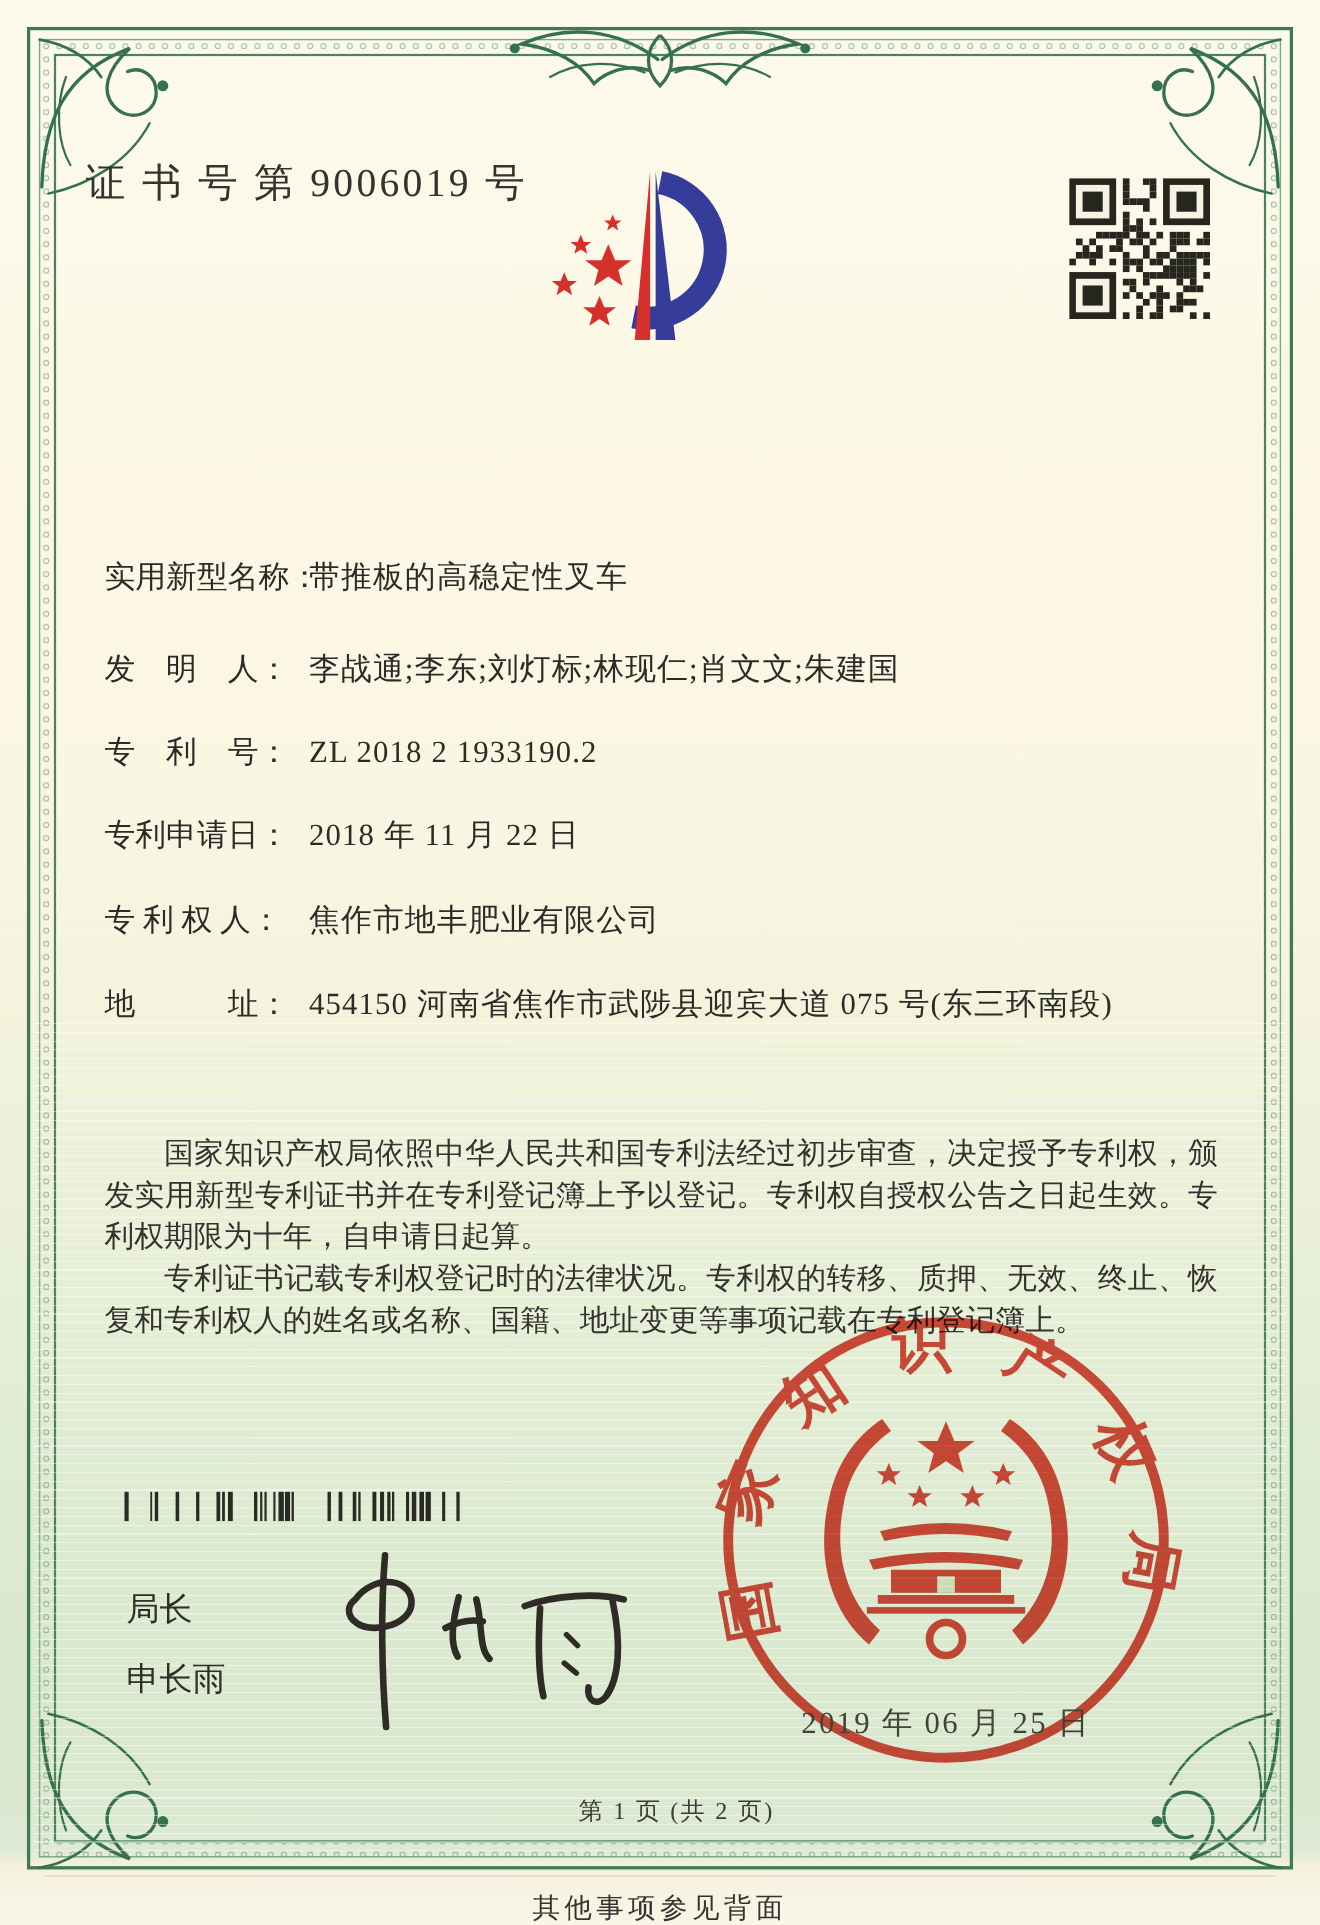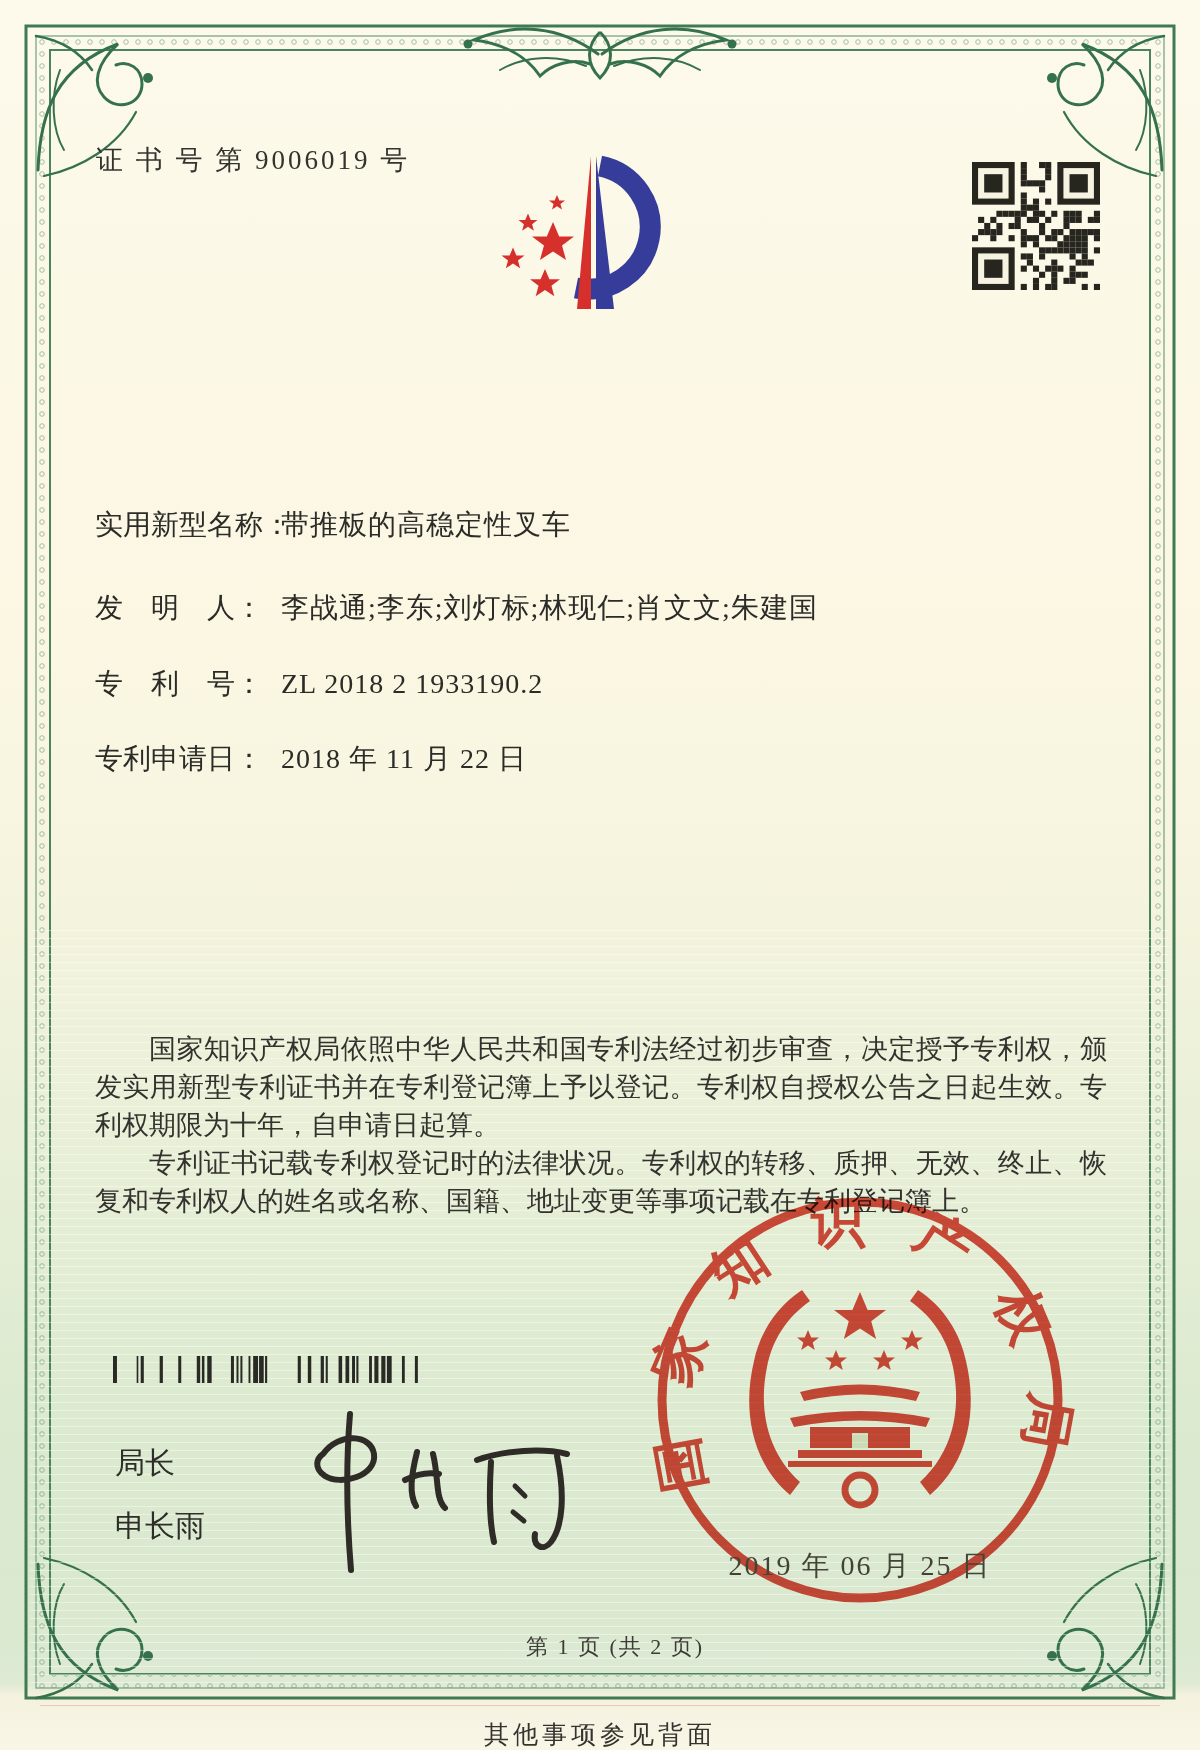--- a/index.html
+++ b/index.html
@@ -10,21 +10,21 @@
       #fdfaec 0%, #fcf8e6 18%, #fbf7e3 36%, #f6f4de 50%,
       #edf1d9 60%, #e4eed5 70%, #dcead0 80%, #d9e8ce 90%,
       #deead4 96.2%, #f5f1df 96.9%, #faf6e6 100%);
   }
   .waves{
     position:absolute;left:30px;right:30px;top:930px;height:760px;
     background:repeating-linear-gradient(180deg,
       rgba(255,255,255,.42) 0 1px, rgba(255,255,255,0) 1px 8px);
     pointer-events:none;
   }
-  .cert-no{position:absolute;left:96px;top:142px;font-size:27px;letter-spacing:3px;color:#33332f;}
+  .cert-no{position:absolute;left:78px;top:142px;font-size:36px;letter-spacing:3px;color:#33332f;}
   .logo{position:absolute;left:428px;top:146px;width:262px;height:168px;}
   .qr{position:absolute;left:972px;top:162px;width:128px;height:128px;}
   .title{
     position:absolute;left:0;top:318px;width:100%;text-align:center;
     font-size:60px;font-weight:600;letter-spacing:9px;color:#1d1d1b;margin:0;
   }
   .row{position:absolute;left:95px;width:1015px;font-size:28px;white-space:nowrap;}
   .row .lbl{display:inline-block;width:186px;}
   .row .val{letter-spacing:1px;}
   .grant-pair2{position:absolute;left:463px;top:0;}
@@ -237,20 +237,26 @@
   </div>
   <div class="row" style="top:589px">
     <span class="lbl">发　明　人：</span><span class="val">李战通;李东;刘灯标;林现仁;肖文文;朱建国</span>
   </div>
   <div class="row" style="top:665px">
     <span class="lbl">专　利　号：</span><span class="val">ZL 2018 2 1933190.2</span>
   </div>
   <div class="row" style="top:740px">
     <span class="lbl">专利申请日：</span><span class="val">2018 年 11 月 22 日</span>
   </div>
+  <div class="row" style="top:817px">
+    <span class="lbl">专 利 权 人：</span><span class="val">焦作市地丰肥业有限公司</span>
+  </div>
+  <div class="row" style="top:894px">
+    <span class="lbl">地　　　址：</span><span class="val">454150 河南省焦作市武陟县迎宾大道 075 号(东三环南段)</span>
+  </div>
 
 
   <div class="body-text">
     <p>国家知识产权局依照中华人民共和国专利法经过初步审查，决定授予专利权，颁发实用新型专利证书并在专利登记簿上予以登记。专利权自授权公告之日起生效。专利权期限为十年，自申请日起算。</p>
     <p>专利证书记载专利权登记时的法律状况。专利权的转移、质押、无效、终止、恢复和专利权人的姓名或名称、国籍、地址变更等事项记载在专利登记簿上。</p>
   </div>
 
   <svg class="barcode" id="barcodeSvg" viewBox="0 0 308 27" preserveAspectRatio="none">
       <rect x="0" y="0" width="3.9627888791555486" height="27" fill="#2a2a24"></rect>
       <rect x="23.669072542883953" y="0" width="1.6476719901653343" height="27" fill="#2a2a24"></rect>

